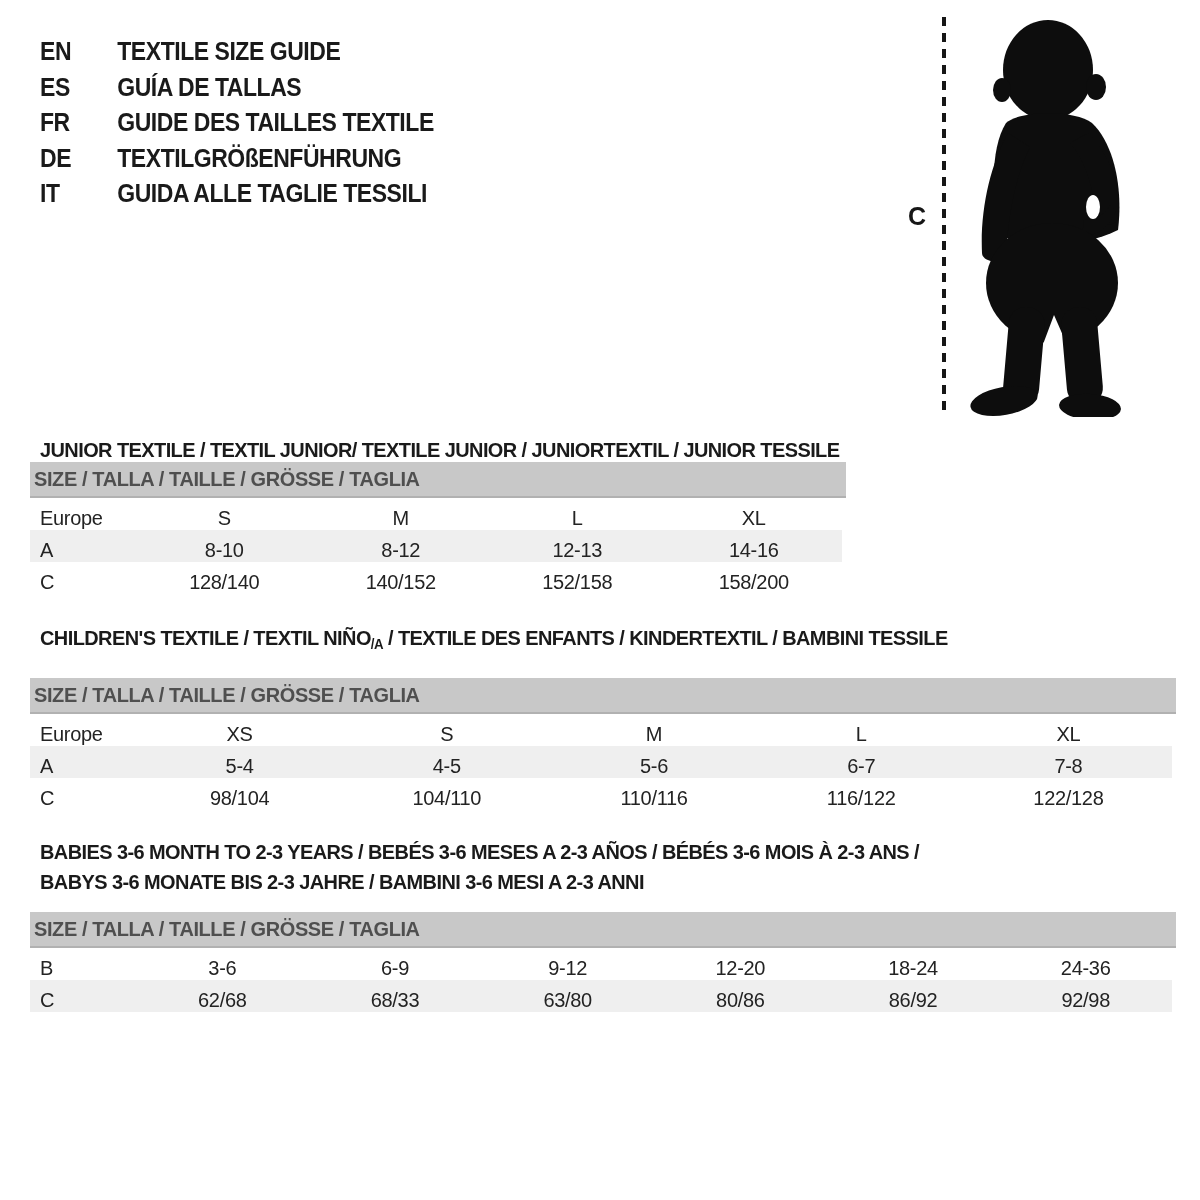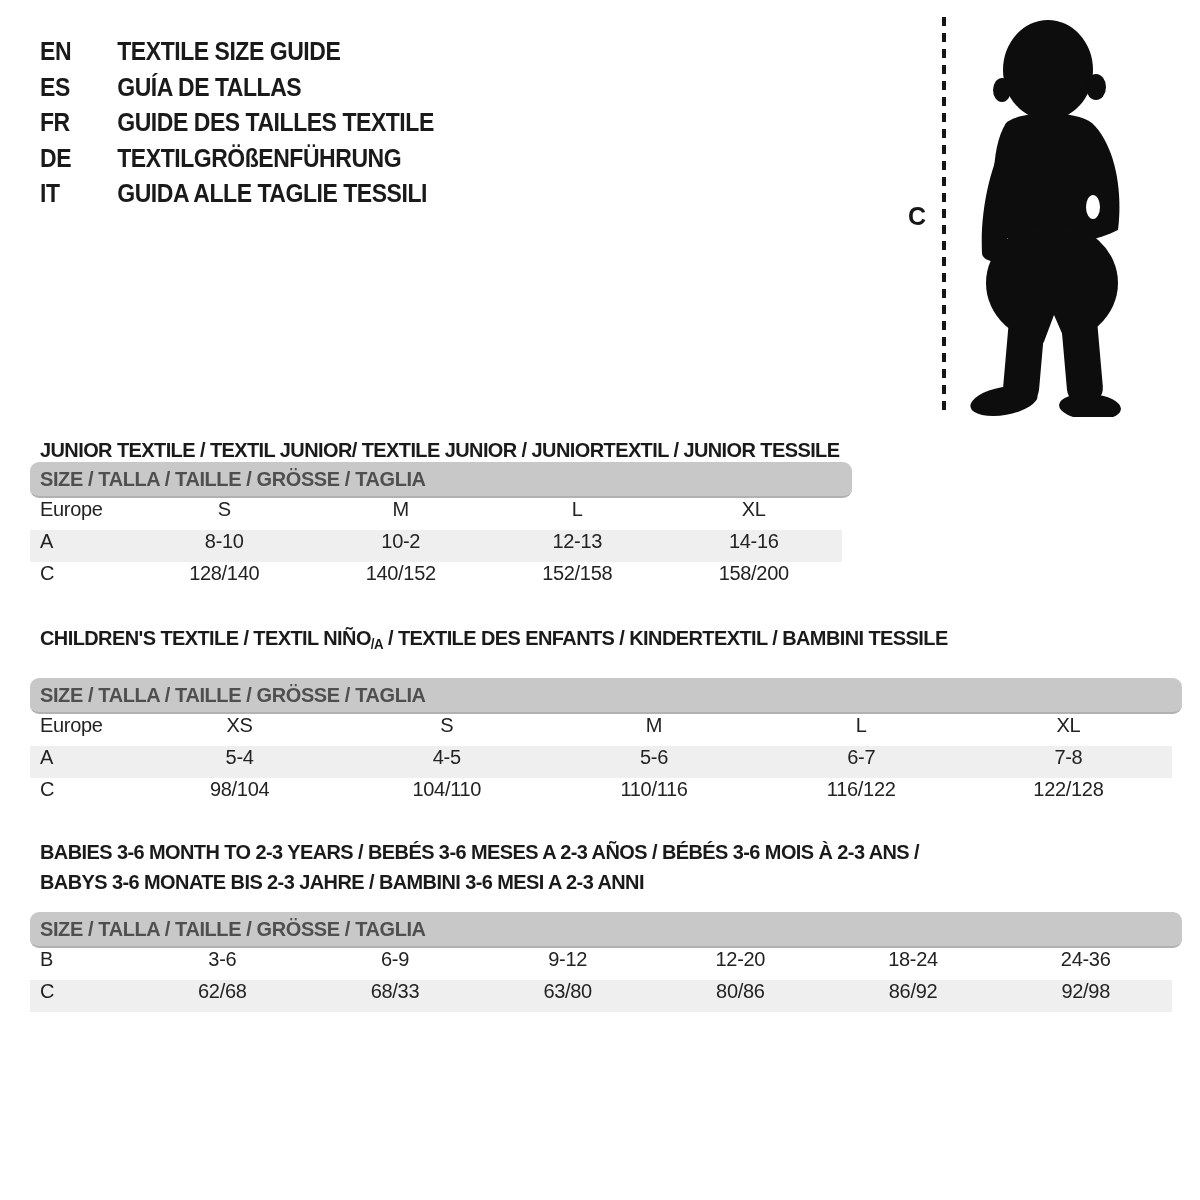--- a/index.html
+++ b/index.html
@@ -31,27 +31,27 @@
     letter-spacing:-0.6px;transform:scaleX(0.95);transform-origin:0 0;white-space:nowrap;
   }
   .title-sub{font-size:14px;vertical-align:-4px;}
   .mt-junior-title{margin-top:0;}
   .mt-bar{margin-top:22px;}
   .mt-children-title{margin-top:32px;}
   .mt-babies-title{margin-top:27px;}
   .mt-babies-bar{margin-top:15px;}
   .size-bar{
     height:34px;line-height:34px;background:#c8c8c8;border-bottom:2px solid #b1b1b1;
-    color:#4f4f4f;font-weight:bold;font-size:21px;padding-left:10px;box-sizing:content-box;
-    letter-spacing:-0.4px;overflow:hidden;border-radius:9px;
+    color:#4f4f4f;font-weight:bold;font-size:21px;padding-left:4px;box-sizing:content-box;
+    letter-spacing:-0.4px;overflow:hidden;
   }
   .size-bar .cond{display:inline-block;transform:scaleX(0.95);transform-origin:0 50%;white-space:nowrap;}
   .w-junior{width:812px;}
   .w-full{width:1142px;}
-  .trow{display:flex;align-items:flex-start;height:32px;font-size:20px;color:#232323;letter-spacing:-0.3px;}
+  .trow{display:flex;align-items:flex-end;height:32px;font-size:20px;color:#232323;letter-spacing:-0.3px;}
   .trow.shaded{background:#efefef;}
   .cell-label{width:96px;padding-left:10px;flex:0 0 auto;}
   .cell{flex:1 1 0;text-align:center;}
   
   .footnotes{margin:52px 0 0 40px;}
   .footnote{
     font-weight:bold;font-size:20px;line-height:39px;letter-spacing:-0.5px;
     transform:scaleX(0.95);transform-origin:0 0;white-space:nowrap;
   }
 </style>
@@ -121,21 +121,21 @@
         <div class="trow">
           <span class="cell-label">Europe</span>
           <span class="cell">S</span>
           <span class="cell">M</span>
           <span class="cell">L</span>
           <span class="cell">XL</span>
         </div>
         <div class="trow shaded">
           <span class="cell-label">A</span>
           <span class="cell">8-10</span>
-          <span class="cell">10-2</span>
+          <span class="cell">8-12</span>
           <span class="cell">12-13</span>
           <span class="cell">14-16</span>
         </div>
         <div class="trow">
           <span class="cell-label">C</span>
           <span class="cell">128/140</span>
           <span class="cell">140/152</span>
           <span class="cell">152/158</span>
           <span class="cell">158/200</span>
         </div>

